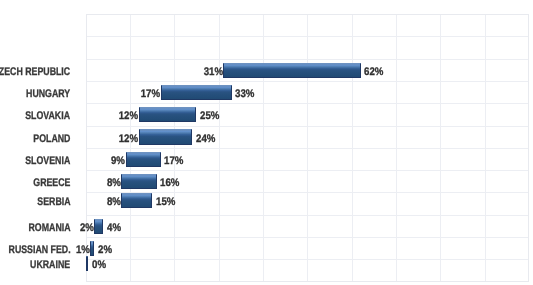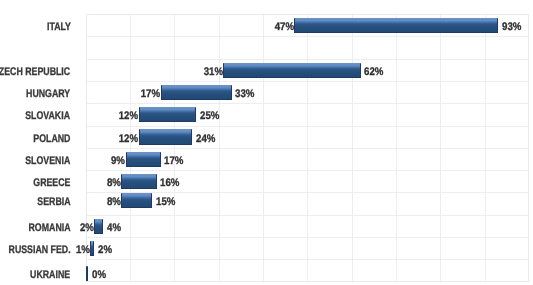--- a/index.html
+++ b/index.html
@@ -63,26 +63,20 @@
       <div class="grid-h" style="top: 132.95px;"></div>
       <div class="grid-h" style="top: 155.275px;"></div>
       <div class="grid-h" style="top: 177.6px;"></div>
       <div class="grid-h" style="top: 199.925px;"></div>
       <div class="grid-h" style="top: 222.25px;"></div>
       <div class="grid-h" style="top: 244.575px;"></div>
     </div>
 
   <div class="rows" id="rows">
 
-  <div class="chart-row" style="top: 13.9px; height: 22.325px;">
-      <div class="cat-label" style="height: 22.325px; line-height: 26.125px;">ITALY</div>
-      <div class="range-bar" style="left: 294.045px; width: 204.01px; top: 3.9625px; height: 15.2px;"></div>
-      <div class="vlabel start" style="right: 239.455px; height: 22.325px; line-height: 26.125px;">47%</div>
-      <div class="vlabel end" style="left: 501.555px; height: 22.325px; line-height: 26.125px;">93%</div>
-    </div>
       <div class="chart-row" style="top: 58.55px; height: 22.325px;">
       <div class="cat-label" style="height: 22.325px; line-height: 26.125px;">CZECH REPUBLIC</div>
       <div class="range-bar" style="left: 223.085px; width: 137.485px; top: 3.9625px; height: 15.2px;"></div>
       <div class="vlabel start" style="right: 310.415px; height: 22.325px; line-height: 26.125px;">31%</div>
       <div class="vlabel end" style="left: 364.07px; height: 22.325px; line-height: 26.125px;">62%</div>
     </div>
       <div class="chart-row" style="top: 80.875px; height: 22.325px;">
       <div class="cat-label" style="height: 22.325px; line-height: 26.125px;">HUNGARY</div>
       <div class="range-bar" style="left: 160.995px; width: 70.96px; top: 3.9625px; height: 15.2px;"></div>
       <div class="vlabel start" style="right: 372.505px; height: 22.325px; line-height: 26.125px;">17%</div>
@@ -123,21 +117,21 @@
       <div class="range-bar" style="left: 94.47px; width: 8.87px; top: 3.9625px; height: 15.2px;"></div>
       <div class="vlabel start" style="right: 439.03px; height: 22.325px; line-height: 26.125px;">2%</div>
       <div class="vlabel end" style="left: 106.84px; height: 22.325px; line-height: 26.125px;">4%</div>
     </div>
       <div class="chart-row" style="top: 237.15px; height: 22.325px;">
       <div class="cat-label" style="height: 22.325px; line-height: 26.125px;">RUSSIAN FED.</div>
       <div class="range-bar" style="left: 90.035px; width: 4.435px; top: 3.9625px; height: 15.2px;"></div>
       <div class="vlabel start" style="right: 443.465px; height: 22.325px; line-height: 26.125px;">1%</div>
       <div class="vlabel end" style="left: 97.97px; height: 22.325px; line-height: 26.125px;">2%</div>
     </div>
-      <div class="chart-row" style="top: 262px; height: 22.325px;">
+      <div class="chart-row" style="top: 252px; height: 22.325px;">
       <div class="cat-label" style="height: 22.325px; line-height: 26.125px;">UKRAINE</div>
       <div class="range-bar" style="left: 85.6px; width: 2.5px; top: 3.9625px; height: 15.2px;"></div>
 
       <div class="vlabel end" style="left: 91.6px; height: 22.325px; line-height: 26.125px;">0%</div>
     </div>
     </div>
 
 </div>
 
 </body></html>

